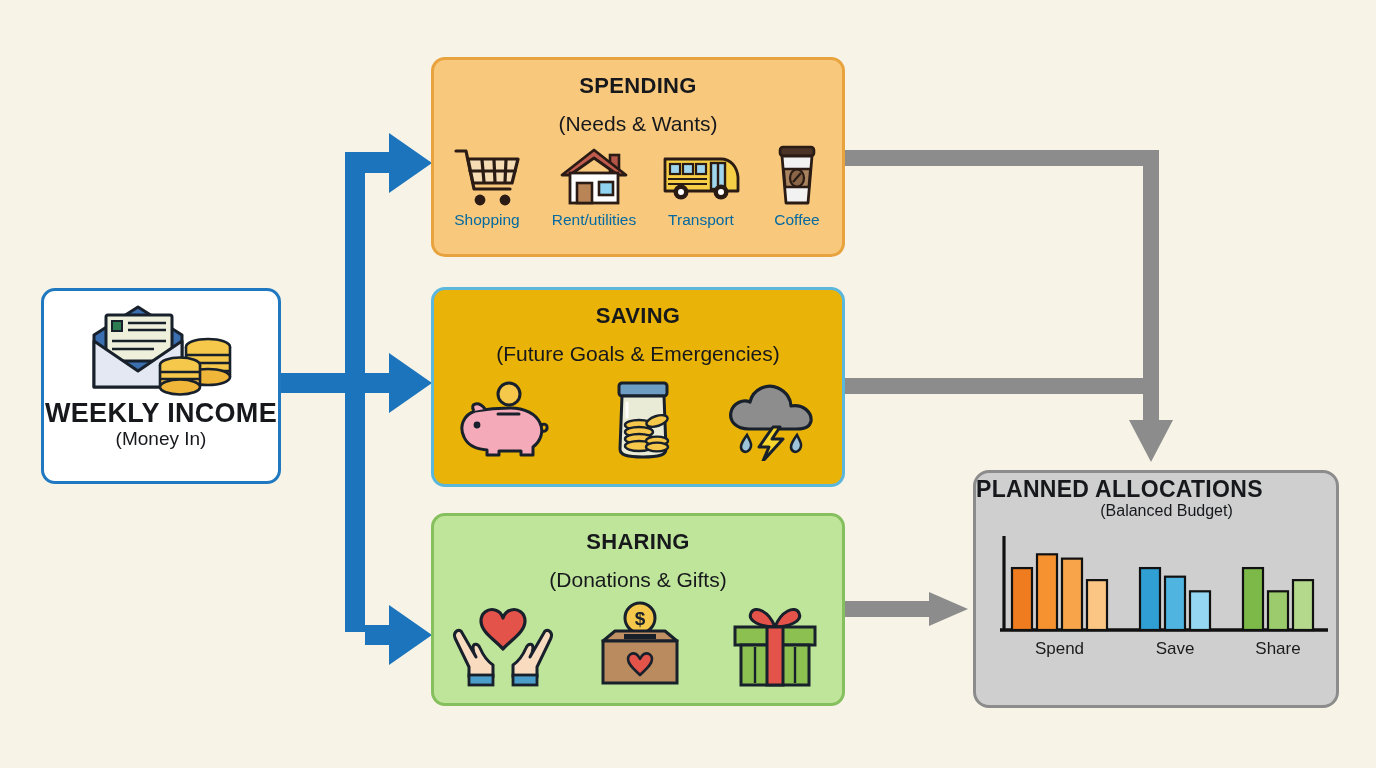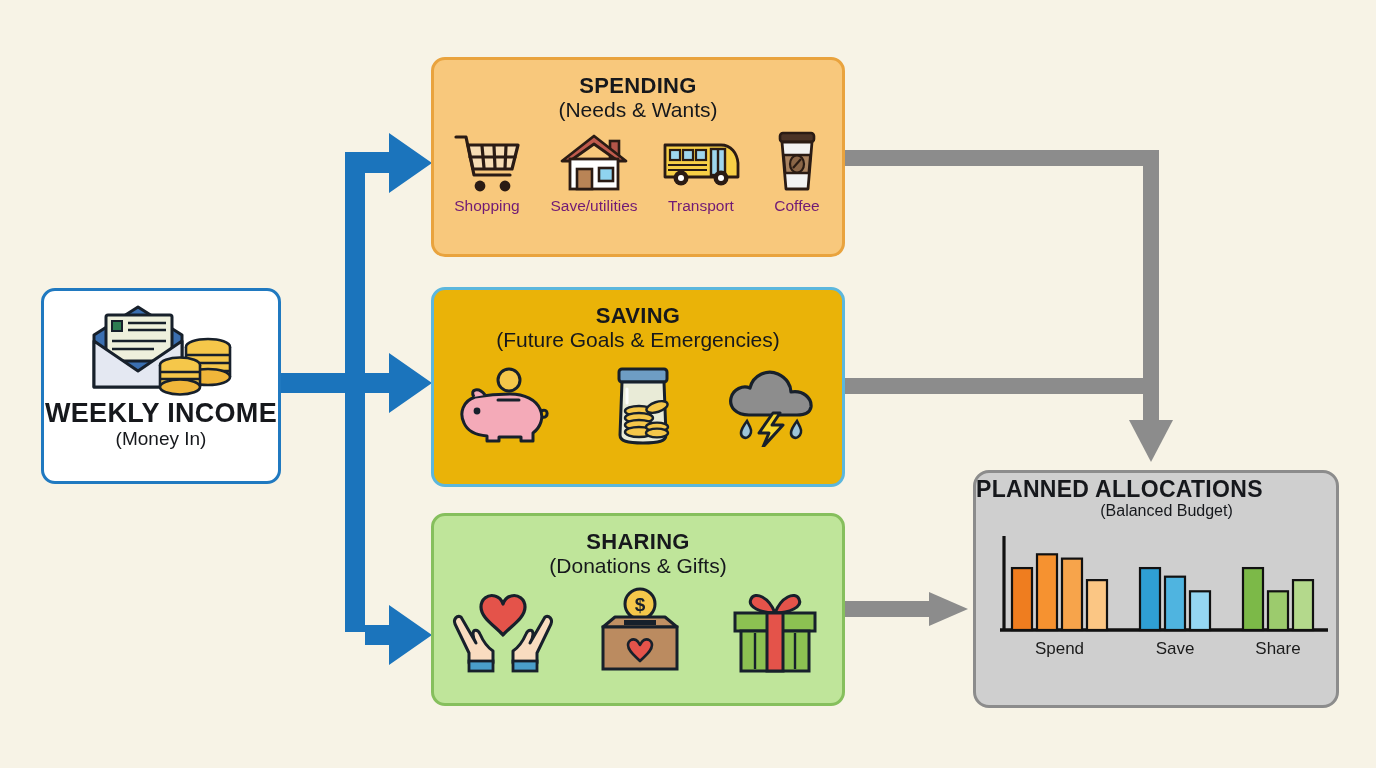--- a/index.html
+++ b/index.html
@@ -28,25 +28,25 @@
   }
   #income .box-title{font-size:27px;margin-top:2px;}
   #income .box-sub{font-size:19px;margin-top:2px;}
 
   
   .cat{display:flex;flex-direction:column;align-items:center;}
   #spending{left:431px;top:57px;width:414px;height:200px;background:#f8c87c;border:3px solid #e9a33e;}
   #saving{left:431px;top:287px;width:414px;height:200px;background:#eab308;border:3px solid #5cb7dd;}
   #sharing{left:431px;top:513px;width:414px;height:193px;background:#bfe59a;border:3px solid #86bf5d;}
   .cat .box-title{font-size:22px;margin-top:14px;}
-  .cat .box-sub{font-size:21px;margin-top:1px;}
+  .cat .box-sub{font-size:21px;margin-top:15px;}
 
   .icon-row{display:flex;justify-content:center;align-items:flex-end;width:100%;margin-top:8px;}
   .icon-cell{display:flex;flex-direction:column;align-items:center;}
-  .icon-cap{font-size:15.5px;color:#701a75;margin-top:2px;text-align:center;}
+  .icon-cap{font-size:15.5px;color:#0369a1;margin-top:2px;text-align:center;}
 
   
   #planned{
     left:973px;top:470px;width:366px;height:238px;
     background:#cfcfcf;border:3px solid #8c8c8c;border-radius:16px;
   }
   #planned .box-title{font-size:23px;margin-top:4px;}
   #planned .box-sub{font-size:16px;margin-top:1px;padding-left:21px;}
   .chartwrap{position:relative;width:100%;height:132px;margin-top:6px;}
 </style>
@@ -134,21 +134,21 @@
       </div>
 
       <div class="icon-cell" style="width:110px">
         <svg width="72" height="64" viewBox="0 0 72 64">
           <rect x="52" y="10" width="9" height="16" fill="#b35549" stroke="#2a1b14" stroke-width="2.6"></rect>
           <path d="M4,30 L36,5 L68,30 L60,30 L36,13 L12,30 Z" fill="#c05b4d" stroke="#2a1b14" stroke-width="2.8" stroke-linejoin="round"></path>
           <rect x="12" y="28" width="48" height="30" fill="#ffffff" stroke="#2a1b14" stroke-width="2.8"></rect>
           <rect x="19" y="38" width="15" height="20" fill="#b98456" stroke="#2a1b14" stroke-width="2.6"></rect>
           <rect x="41" y="37" width="14" height="13" fill="#8fd3f0" stroke="#2a1b14" stroke-width="2.6"></rect>
         </svg>
-        <div class="icon-cap">Save/utilities</div>
+        <div class="icon-cap">Rent/utilities</div>
       </div>
 
       <div class="icon-cell" style="width:104px">
         <svg width="84" height="64" viewBox="0 0 84 64">
           <path d="M6,14 L62,14 C72,14 78,22 79,32 L79,46 L6,46 Z" fill="#f7cf46" stroke="#2a1b14" stroke-width="2.8" stroke-linejoin="round"></path>
           <rect x="11" y="19" width="10" height="10" fill="#9fd6ee" stroke="#2a1b14" stroke-width="2.2"></rect>
           <rect x="24" y="19" width="10" height="10" fill="#9fd6ee" stroke="#2a1b14" stroke-width="2.2"></rect>
           <rect x="37" y="19" width="10" height="10" fill="#9fd6ee" stroke="#2a1b14" stroke-width="2.2"></rect>
           <rect x="52" y="18" width="14" height="26" fill="#9fd6ee" stroke="#2a1b14" stroke-width="2.4"></rect>
           <line x1="59" y1="18" x2="59" y2="44" stroke="#2a1b14" stroke-width="2.4"></line>

